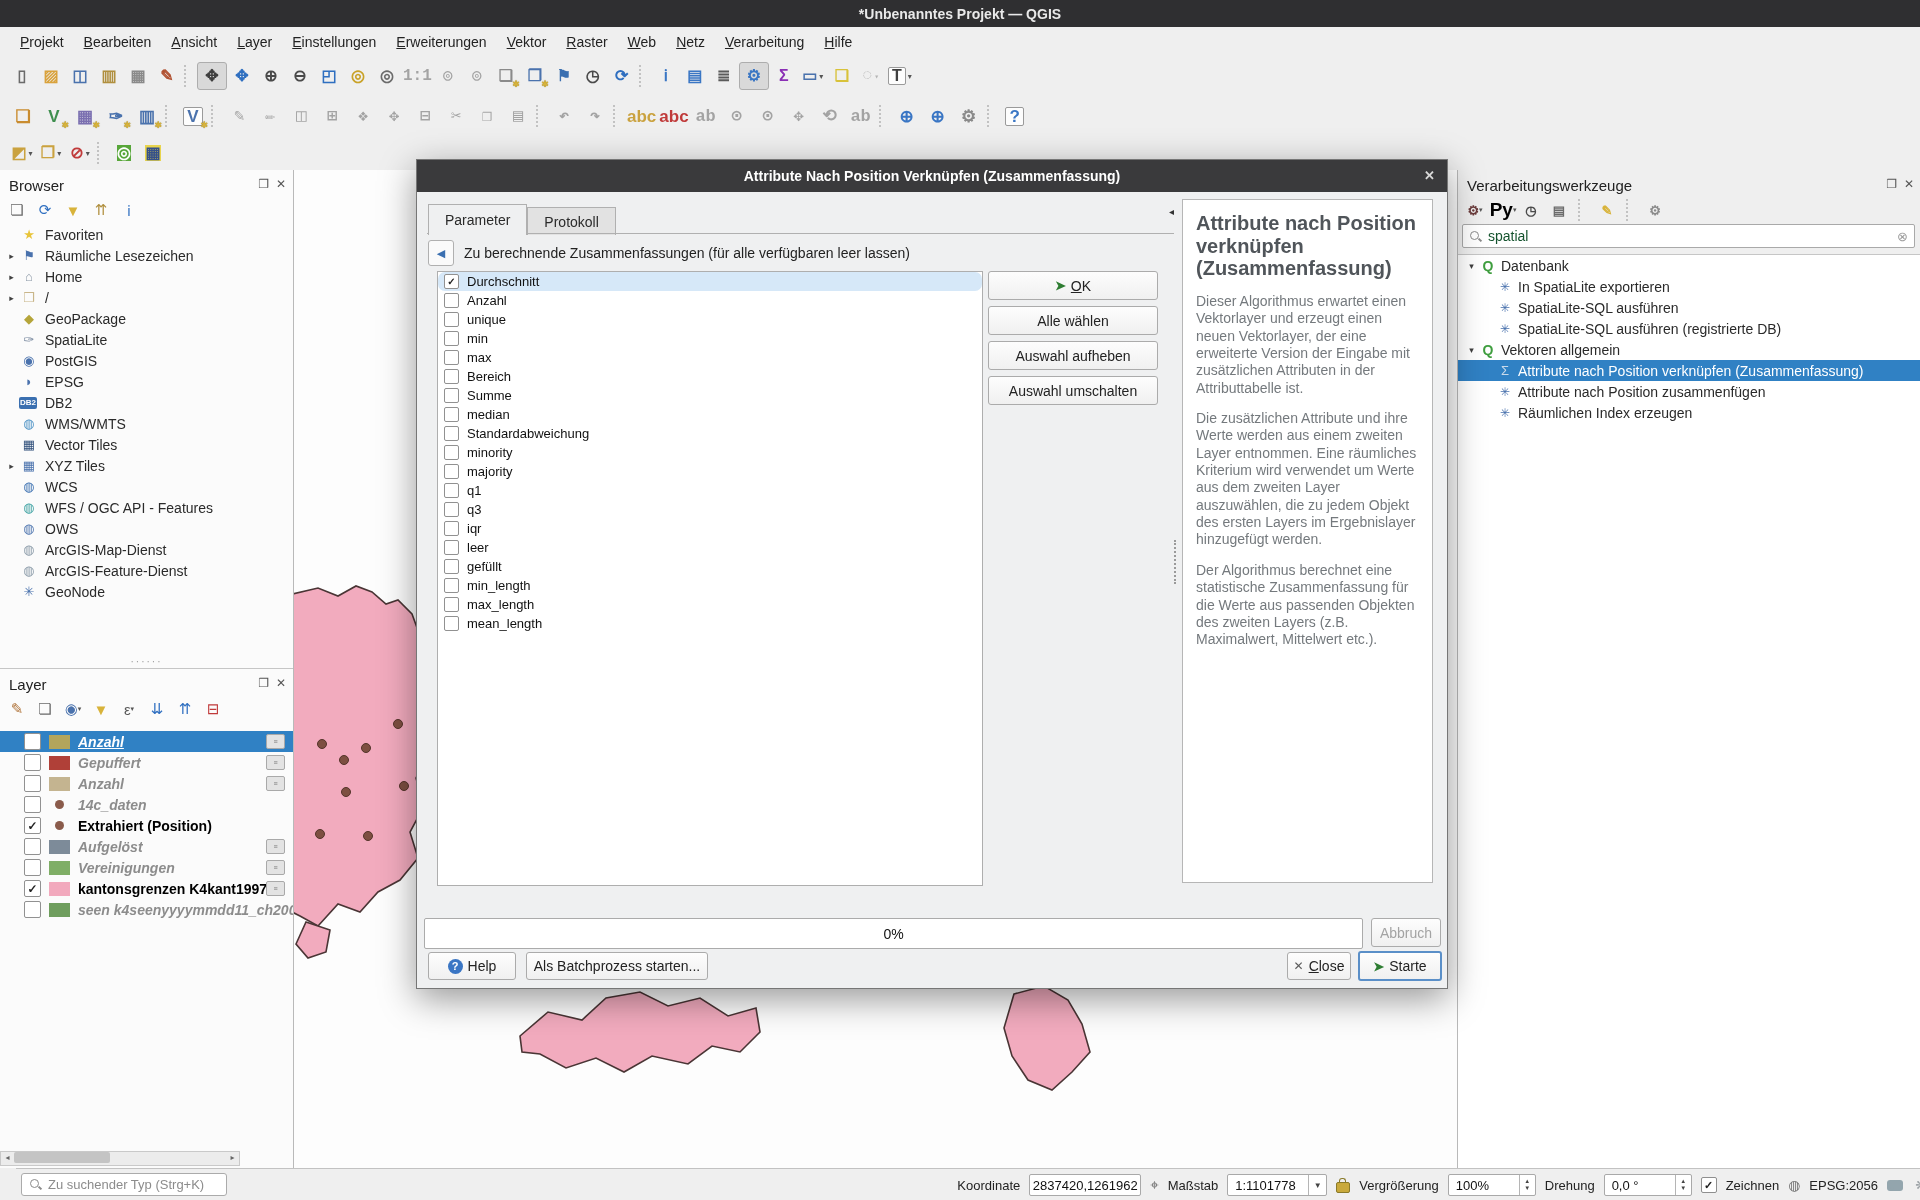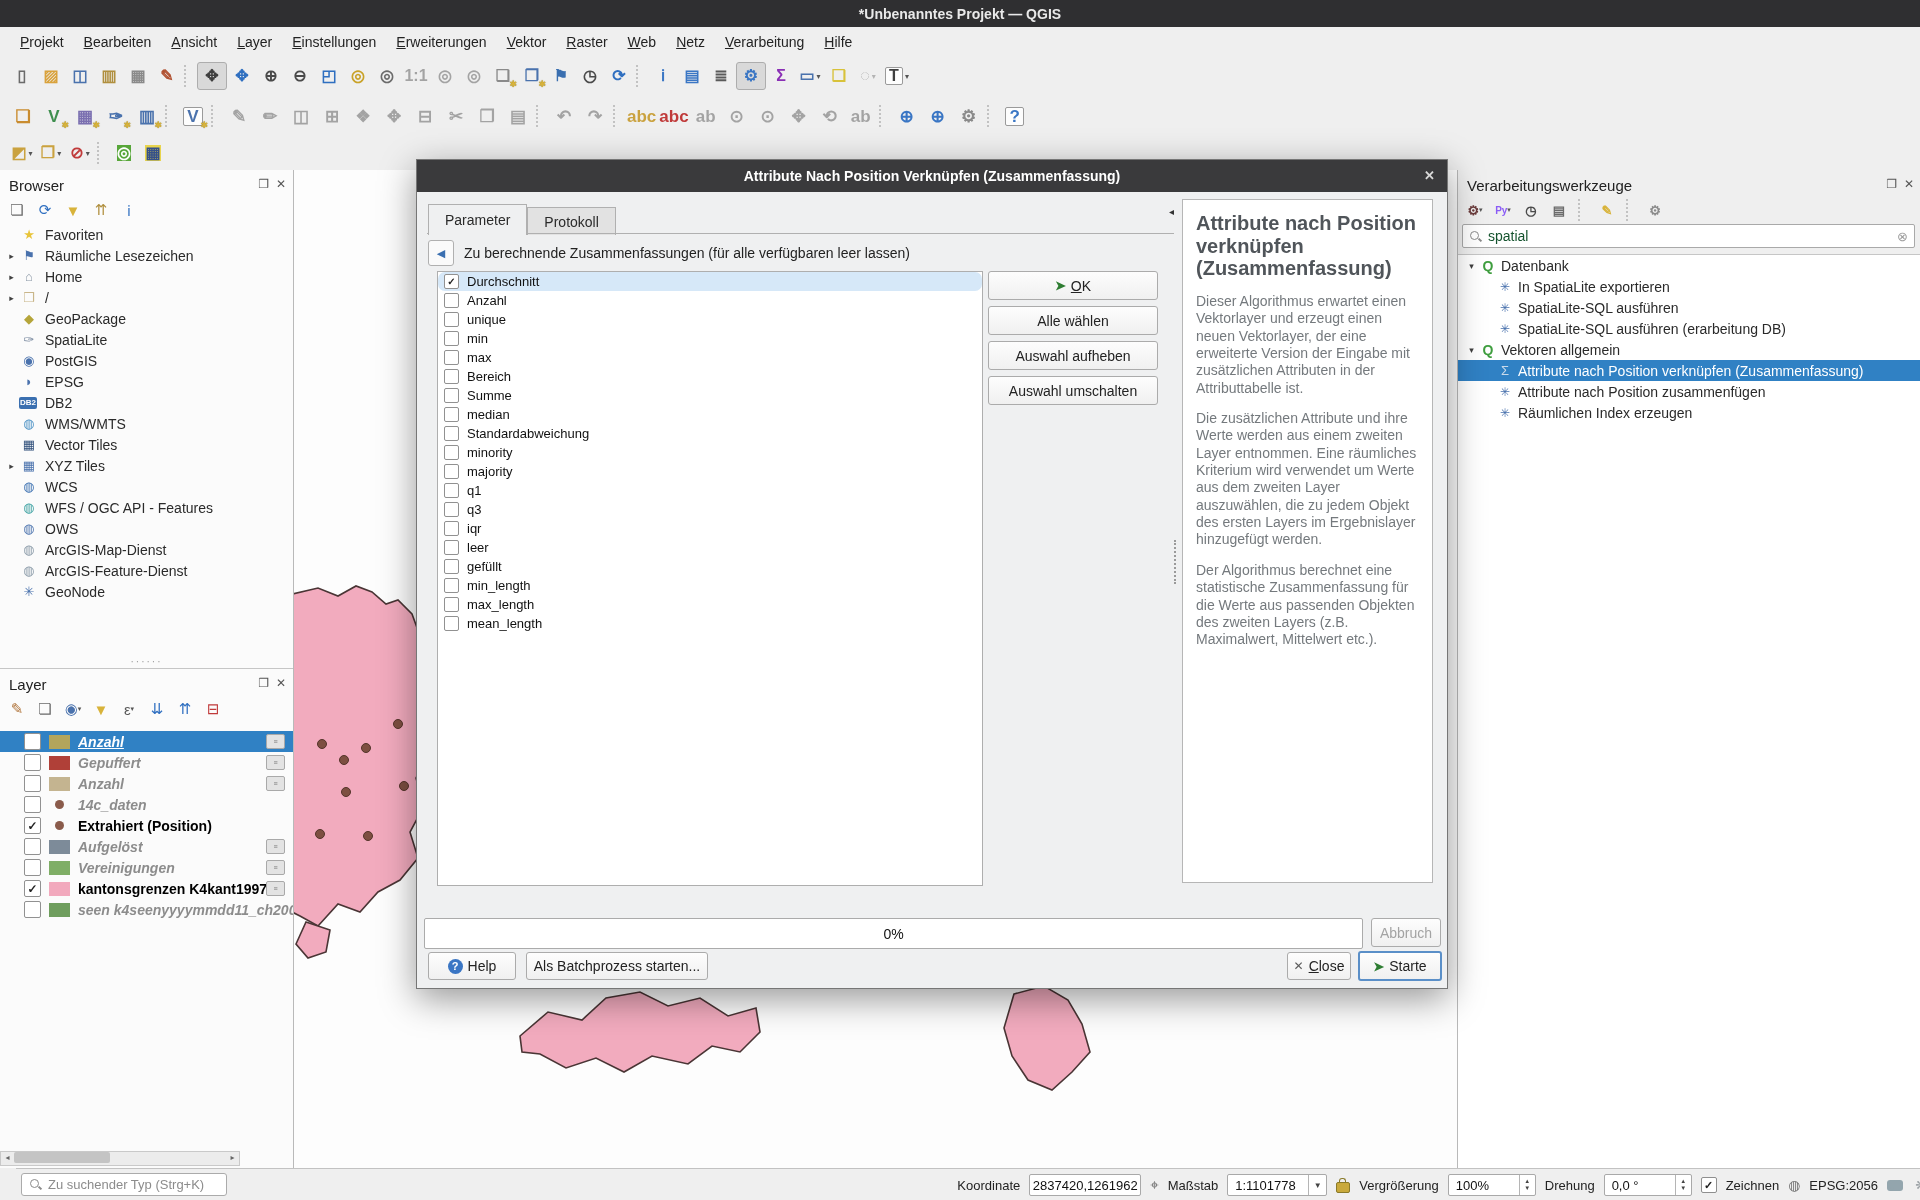--- a/index.html
+++ b/index.html
@@ -13,21 +13,21 @@
   .menubar .mi u{text-decoration:underline;}
   
   .tbrow{position:absolute;display:flex;align-items:center;gap:1px;padding-left:8px;}
   .tb1{left:0;top:58px;width:1920px;height:36px;}
   .tb2{left:0;top:96px;width:1920px;height:40px;}
   .tb3{left:0;top:138px;width:300px;height:30px;}
   .ticon{position:relative;min-width:26px;height:26px;display:flex;align-items:center;justify-content:center;
          border-radius:3px;font-size:16px;padding:0 1px;}
   .tb2 .ticon{min-width:28px;height:28px;font-size:17px;}
   .ticon.active{background:#d9d9d9;border:1px solid #adadad;}
-  .ticon.disabled{opacity:.38;filter:grayscale(1);}
+  .ticon.disabled{opacity:.38;filter:grayscale(1);font-family:Liberation Mono, monospace;}
   .ticon.boxed .tg{border:1px solid #9a9a9a;border-radius:2px;padding:0 3px;background:#fdfdfd;}
   .ticon .tg{line-height:1;font-weight:bold;}
   .ticon .dd{font-size:8px;color:#555;margin-left:2px;font-weight:normal;}
   .ticon .bstar{position:absolute;right:0;bottom:0;font-size:9px;color:#d8b33a;text-shadow:0 0 1px #7a6a1a;}
   .tsep{width:6px;height:22px;border-left:2px dotted #c2c2c2;margin:0 4px 0 2px;}
   
   .leftcol{position:absolute;left:0;top:170px;width:293px;height:998px;background:#fbfbfb;border-right:1px solid #b9b9b9;}
   .docksec{position:relative;}
   .browser-sec{height:498px;border-bottom:1px solid #c6c6c6;}
   .layer-sec{height:499px;}
@@ -990,21 +990,21 @@
     <div style="display: contents;">
         
         <span class="picon">
           <span style="font-size: 13px; font-weight: bold; color: rgb(106, 58, 58);">⚙</span>
           <span class="dd">▾</span>
         </span>
       </div>
         <div style="display: contents;">
         
         <span class="picon">
-          <span style="font-size: 10px; font-weight: bold; color: #8b5cf6;">Py</span>
+          <span style="font-size: 19px; font-weight: bold; color: #000000;">Py</span>
           <span class="dd">▾</span>
         </span>
       </div>
         <div style="display: contents;">
         
         <span class="picon">
           <span style="font-size: 13px; font-weight: bold; color: rgb(74, 74, 74);">◷</span>
 
         </span>
       </div>
@@ -1056,21 +1056,21 @@
 
           <span class="aicon">✳</span>
 
           <span class="plabel">SpatiaLite-SQL ausführen</span>
         </div>
       </div><div style="display: contents;">
         <div class="prow ind">
 
           <span class="aicon">✳</span>
 
-          <span class="plabel">SpatiaLite-SQL ausführen (erarbeitung DB)</span>
+          <span class="plabel">SpatiaLite-SQL ausführen (registrierte DB)</span>
         </div>
       </div><div style="display: contents;">
         <div class="prow">
           <span class="caret vis">▾</span>
           <span class="qicon">Q</span>
 
           <span class="plabel">Vektoren allgemein</span>
         </div>
       </div><div style="display: contents;">
         <div class="prow sel ind">

